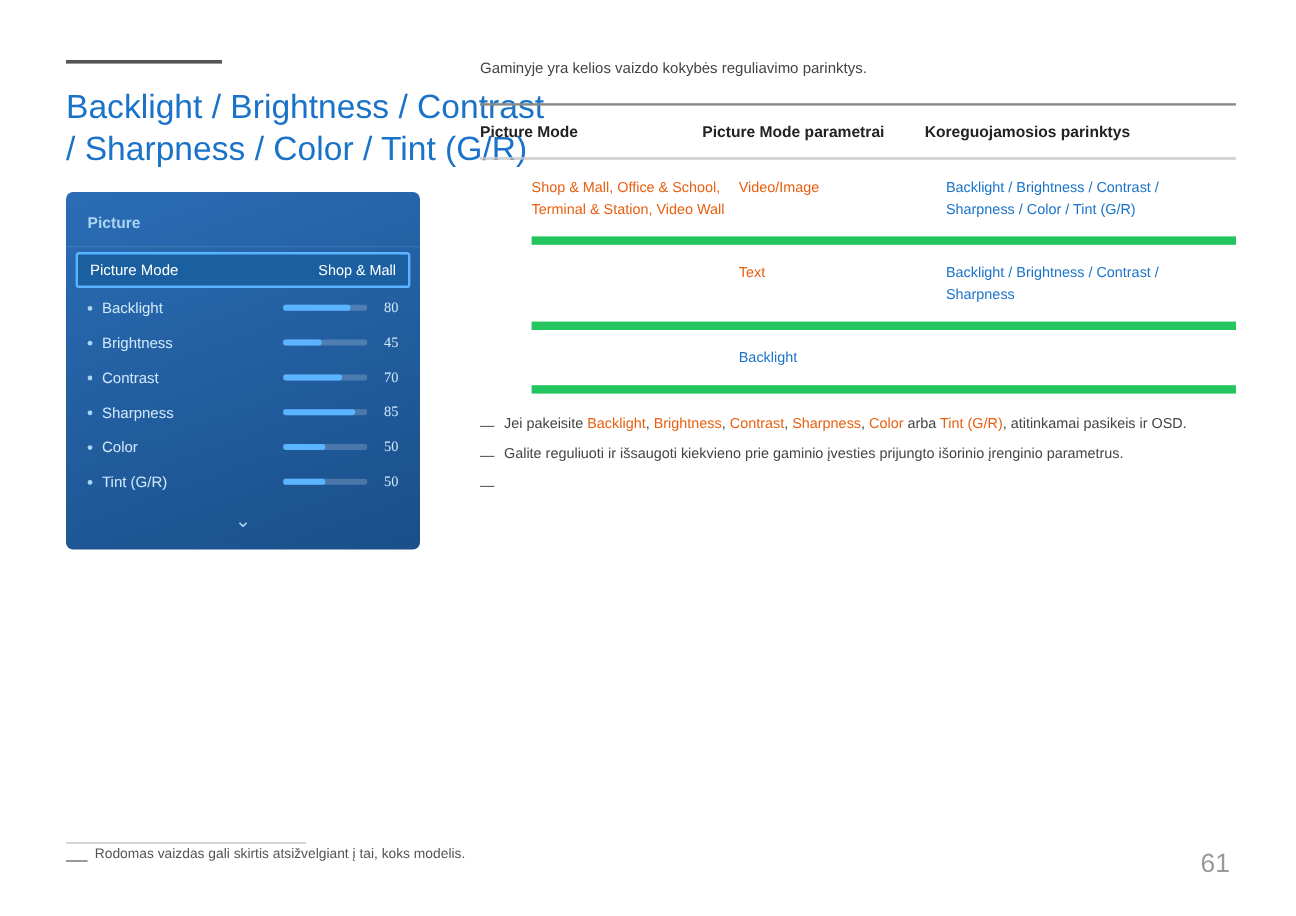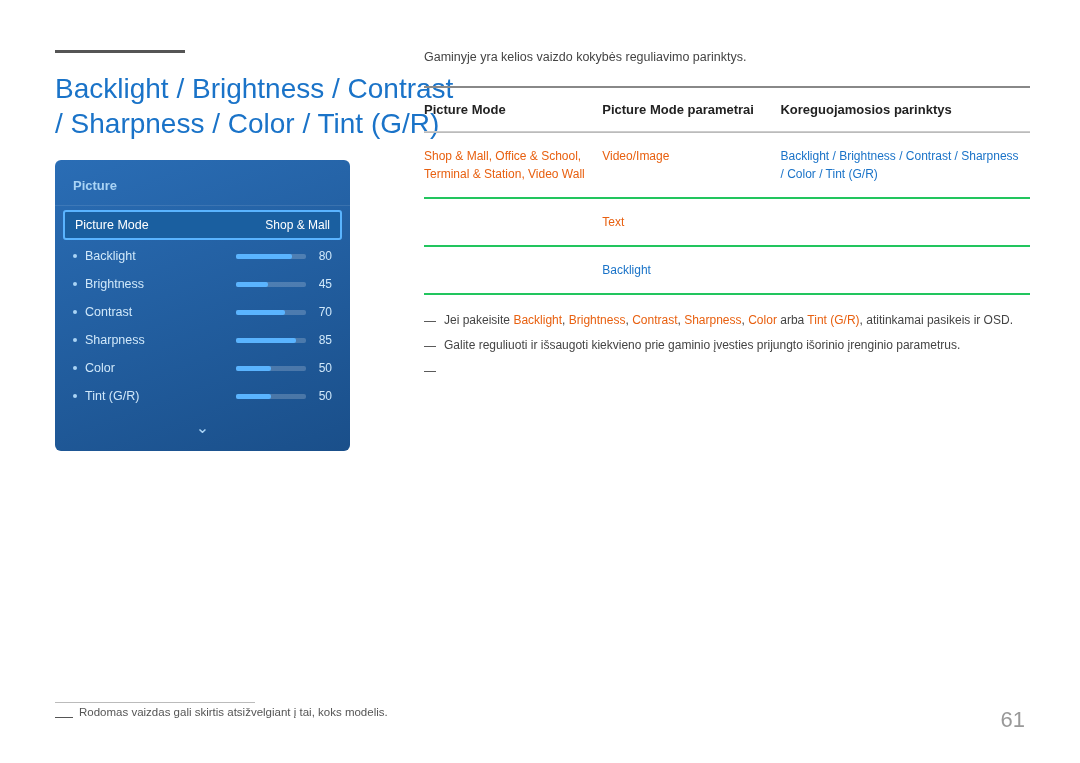--- a/index.html
+++ b/index.html
@@ -122,20 +122,21 @@
       height: 4px;
       border-radius: 50%;
       background: #aad4f5;
       display: inline-block;
     }
 
     .slider-container {
       display: flex;
       align-items: center;
       gap: 6px;
+      font-family: Liberation Serif, serif;
     }
 
     .slider-bar {
       width: 70px;
       height: 5px;
       background: rgba(255,255,255,0.2);
       border-radius: 2px;
       position: relative;
       overflow: visible;
     }
@@ -163,21 +164,21 @@
       text-align: center;
       color: #aad4f5;
       font-size: 16px;
       padding: 8px 0 4px 0;
     }
 
     
     .right-content {
       position: absolute;
       top: 50px;
-      left: 424px;
+      left: 400px;
       right: 50px;
     }
 
     .intro-text {
       font-size: 12.5px;
       color: #444;
       margin-bottom: 22px;
     }
 
     .table-header {
@@ -191,23 +192,24 @@
     .th {
       font-size: 13px;
       font-weight: 700;
       color: #222;
       padding: 6px 8px 6px 0;
     }
 
     .table-row {
       display: grid;
       grid-template-columns: 1fr 1fr 1.4fr;
-      border-bottom: 2px solid #22c55e;
+      border-bottom: 7px solid #22c55e;
       padding: 10px 0;
       align-items: start;
+      margin-left: 43px;
     }
 
     .td {
       font-size: 12px;
       color: #444;
       padding: 4px 8px 4px 0;
       line-height: 1.5;
     }
 
     .td-orange {
@@ -416,20 +418,21 @@
 
     <div class="table-row">
       <div class="td-orange">Shop &amp; Mall, Office &amp; School, Terminal &amp; Station, Video Wall</div>
       <div class="td-orange">Video/Image</div>
       <div class="td-blue">Backlight / Brightness / Contrast / Sharpness / Color / Tint (G/R)</div>
     </div>
 
     <div class="table-row">
       <div class="td"></div>
       <div class="td-orange">Text</div>
+      <div class="td-blue">Backlight / Brightness / Contrast / Sharpness</div>
     </div>
 
     <div class="table-row">
       <div class="td"></div>
       <div class="td-blue">Backlight</div>
     </div>
 
     <div class="notes-section">
       <div class="note-item">
         <span class="note-dash">—</span>

